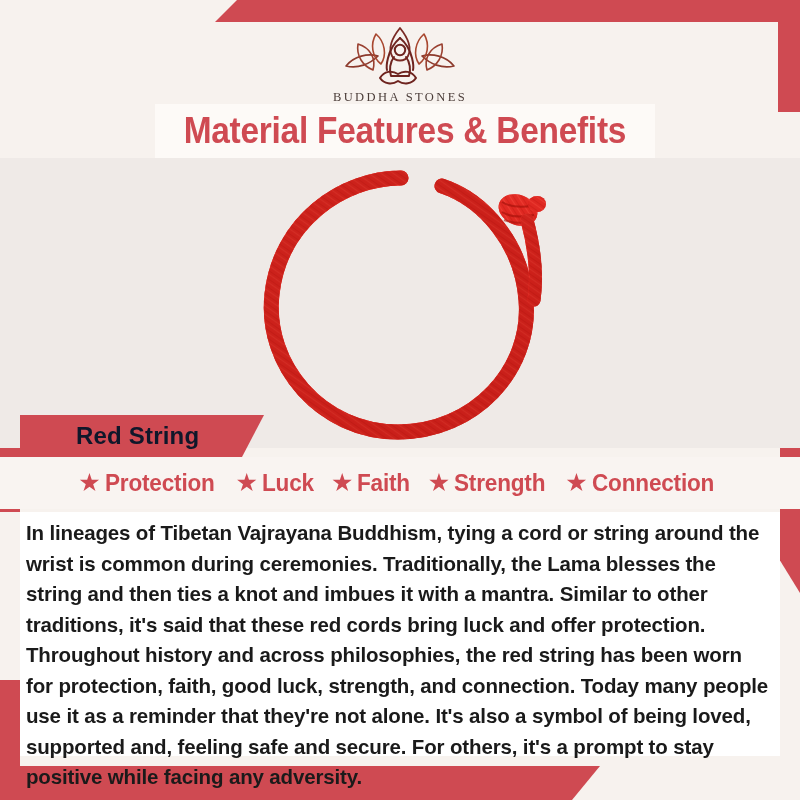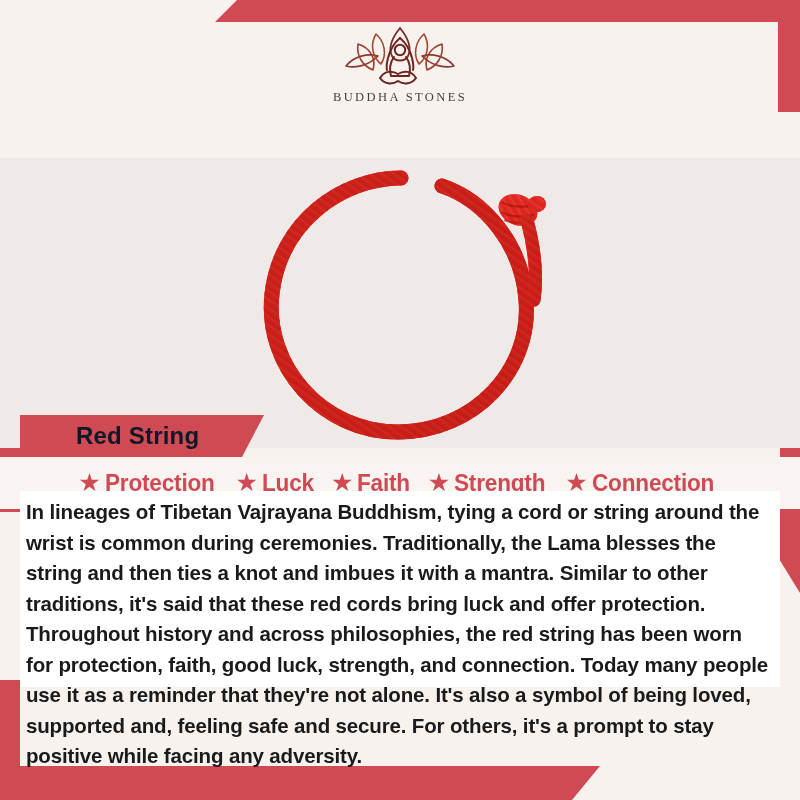--- a/index.html
+++ b/index.html
@@ -194,24 +194,24 @@
     font-weight: 700;
     font-size: 24px;
     transform: scaleX(0.94);
     transform-origin: left center;
     letter-spacing: -0.2px;
   }
 
   
   .description {
     position: absolute;
-    top: 491px;
+    top: 512px;
     left: 20px;
     width: 760px;
-    height: 196px;
+    height: 244px;
     background: #ffffff;
     padding: 6px 6px 0 6px;
   }
   .description-text {
     font-size: 20.5px;
     line-height: 30.5px;
     color: #1a1a1a;
     font-weight: 600;
     letter-spacing: -0.15px;
     text-align: left;
@@ -253,20 +253,23 @@
         <circle cx="60" cy="24" r="5.2" stroke="#6e241f" stroke-width="2" fill="none"></circle>
 
         <path d="M54 31 C50 36 49 44 51 50 L69 50 C71 44 70 36 66 31" stroke="#6e241f" stroke-width="2" fill="none"></path>
 
         <path d="M40 52 C44 45 52 44 58 48 C64 44 72 45 76 52 C72 58 64 59 58 55 C52 59 44 58 40 52 Z" stroke="#6e241f" stroke-width="2" fill="none"></path>
       </svg>
     </span>
     <div class="logo-wordmark">BUDDHA STONES</div>
   </div>
 
+  <div class="title-band">
+    <div class="title-text">Material Features &amp; Benefits</div>
+  </div>
 
   <div class="stage">
     <div class="bracelet-wrap">
       <svg viewBox="0 0 310 288" xmlns="http://www.w3.org/2000/svg">
         <defs>
           <pattern id="braid" width="7" height="7" patternUnits="userSpaceOnUse" patternTransform="rotate(35)">
             <rect width="7" height="7" fill="#e12a24"></rect>
             <path d="M0 0 L7 0" stroke="#b8160f" stroke-width="1.5" opacity="0.55"></path>
             <path d="M0 3.5 L7 3.5" stroke="#ff5a4a" stroke-width="1.2" opacity="0.45"></path>
           </pattern>

